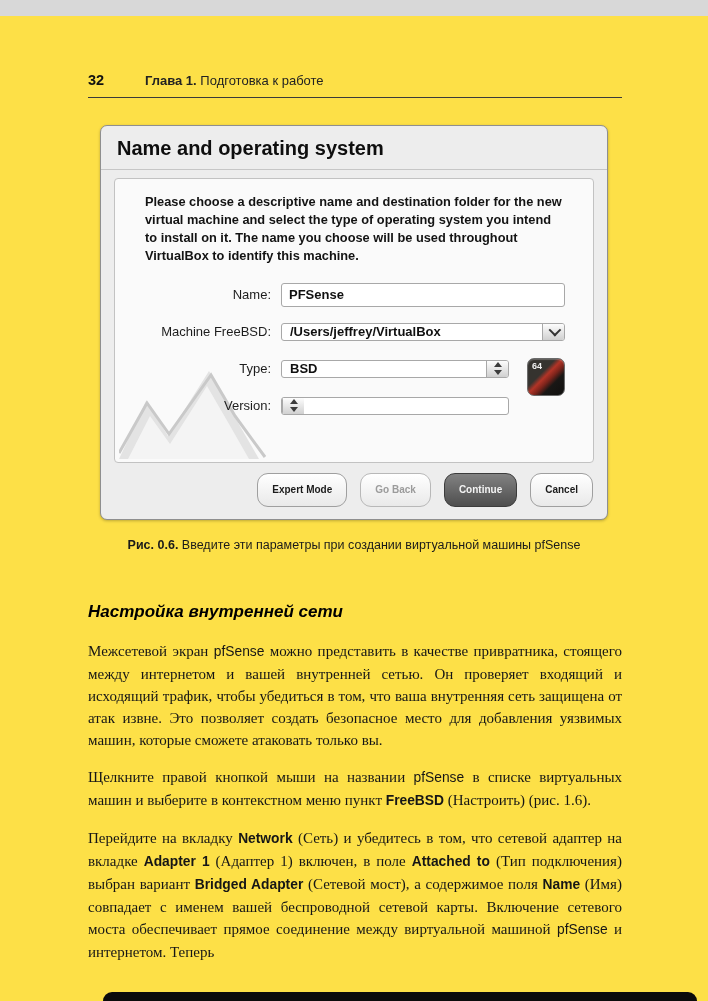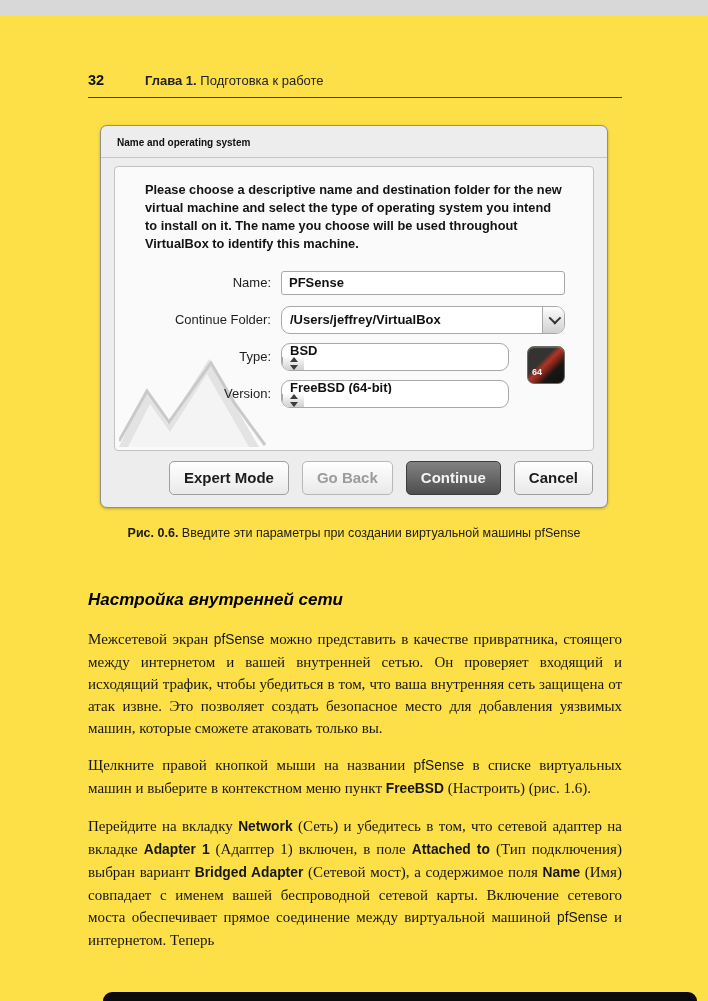--- a/index.html
+++ b/index.html
@@ -29,51 +29,51 @@
   .sansb { font-family:"Liberation Sans", sans-serif; font-size:13.8px; font-weight:bold; }
 
   
   .dialog {
     margin:27px 0 0 100px; width:508px; box-sizing:border-box;
     background:#ededed; border:1px solid #8f8f8f; border-radius:7px;
     box-shadow:0 1px 3px rgba(0,0,0,.25);
     font-family:"Liberation Sans", sans-serif;
   }
   .dlg-title {
-    padding:11px 16px 9px; font-size:10px; font-weight:bold; color:#0e0e0e;
+    padding:11px 16px 9px; font-size:20px; font-weight:bold; color:#0e0e0e;
     border-bottom:1px solid #c6c6c6;
   }
   .dlg-panel {
     position:relative; margin:8px 13px 0; padding:10px 28px 44px;
     background:#fafafa; border:1px solid #c2c2c2; border-radius:4px;
   }
   .fold { position:absolute; left:4px; bottom:3px; width:155px; height:96px; z-index:0; }
   .dlg-desc {
     position:relative; z-index:1; margin:4px 2px 17px;
     font-size:12.8px; font-weight:bold; line-height:1.42; color:#131313;
   }
   .form {
     position:relative; z-index:1;
     display:grid; grid-template-columns:128px 1fr 46px;
     grid-template-rows:repeat(4,24px);
     column-gap:10px; row-gap:13px; align-items:center;
   }
   .r1{grid-row:1}.r2{grid-row:2}.r3{grid-row:3}.r4{grid-row:4}
   .flabel { grid-column:1; text-align:right; font-size:13px; color:#1d1d1d; }
   .wide   { grid-column:2 / 4; }
-  .narrow { grid-column:2;flex-direction:column; }
+  .narrow { grid-column:2; }
   .ftext {
     box-sizing:border-box; width:100%; height:24px;
     background:#fff; border:1px solid #a8a8a8; border-radius:3px;
     font-family:"Liberation Sans", sans-serif; font-size:13px; font-weight:bold;
     color:#101010; padding:0 7px; outline:none;
   }
   .fcombo {
-    box-sizing:border-box; height:28px; display:flex; align-items:stretch;
-    background:#fff; border:1px solid #a8a8a8; border-radius:9px; overflow:hidden;
+    box-sizing:border-box; height:18px; display:flex; align-items:stretch;
+    background:#fff; border:1px solid #a8a8a8; border-radius:3px; overflow:hidden;
   }
   .fval {
     flex:1; display:flex; align-items:center; padding:0 8px;
     font-size:13px; font-weight:bold; color:#101010; white-space:nowrap; overflow:hidden;
   }
   .combo-btn, .stepper {
     width:21px; border-left:1px solid #a8a8a8;
     background:linear-gradient(#fdfdfd,#d0d0d0);
     display:flex; flex-direction:column; align-items:center; justify-content:center;
   }
@@ -84,31 +84,31 @@
   .tri-down { width:0; height:0; border-left:4px solid transparent; border-right:4px solid transparent;
               border-top:5px solid #3c3c3c; }
   .os-icon {
     grid-column:3; grid-row:3 / 5; align-self:start; justify-self:end;
     position:relative; width:36px; height:36px; margin-top:1px;
     border-radius:7px; border:1px solid #6b6b6b;
     background:linear-gradient(135deg,#35332f 0%,#35332f 38%,#b23427 48%,#7e241b 58%,#191715 70%,#100f0e 100%);
     box-shadow:inset 0 1px 1px rgba(255,255,255,.25);
   }
   .os-badge {
-    position:absolute; top:20px; left:4px;
+    position:absolute; top:2px; left:4px;
     font-size:9px; font-weight:bold; color:#f0f0f0; letter-spacing:0;
   }
   .dlg-buttons {
     display:flex; justify-content:flex-end; align-items:center;
     gap:13px; padding:10px 14px 12px;
   }
   .btn {
-    height:22px; padding:16px 14px; border-radius:5px;
+    height:22px; padding:16px 14px; border-radius:11px;
     border:1px solid #9f9f9f; background:linear-gradient(#ffffff,#e9e9e9);
-    font-family:"Liberation Sans", sans-serif; font-size:15px; font-weight:bold;
+    font-family:"Liberation Sans", sans-serif; font-size:10px; font-weight:bold;
     color:#1c1c1c; display:flex; align-items:center; cursor:default;
   }
   .btn.goback   { color:#9b9b9b; border-color:#b8b8b8; }
   .btn.continue { background:linear-gradient(#828282,#4e4e4e); color:#f4f4f4; border-color:#3c3c3c; }
 
   
   .caption {
     margin:18px 0 0 100px; width:508px; text-align:center;
     font-family:"Liberation Sans", sans-serif; font-size:12.5px; color:#1a1a1a;
   }
@@ -148,40 +148,39 @@
         <polygon points="9,96 31,53 51,81 88,23 110,61 130,96" fill="#f4f4f4"></polygon>
         <polyline points="0,90 28,40 50,71 92,12 116,53 146,94" fill="none" stroke="#c9c9c9" stroke-width="3"></polyline>
       </svg>
 
       <p class="dlg-desc">Please choose a descriptive name and destination folder for the new virtual machine and select the type of operating system you intend to install on it. The name you choose will be used throughout VirtualBox to identify this machine.</p>
 
       <div class="form">
         <label class="flabel r1">Name:</label>
         <input class="ftext wide r1" type="text" value="PFSense" style="">
 
-        <label class="flabel r2">Continue Folder:</label>
+        <label class="flabel r2">Machine FreeBSD:</label>
         <div class="fcombo wide r2">
           <span class="fval">/Users/jeffrey/VirtualBox</span>
           <span class="combo-btn">
               <i class="chev"></i>
             </span>
         </div>
 
         <label class="flabel r3">Type:</label>
         <div class="fcombo narrow r3">
           <span class="fval">BSD</span>
           <span class="stepper">
               <i class="tri-up"></i>
               <i class="tri-down"></i>
             </span>
         </div>
 
         <label class="flabel r4">Version:</label>
         <div class="fcombo narrow r4">
-          <span class="fval">FreeBSD (64-bit)</span>
           <span class="stepper">
               <i class="tri-up"></i>
               <i class="tri-down"></i>
             </span>
         </div>
 
         <div class="os-icon">
           <span class="os-badge">64</span>
         </div>
       </div>

